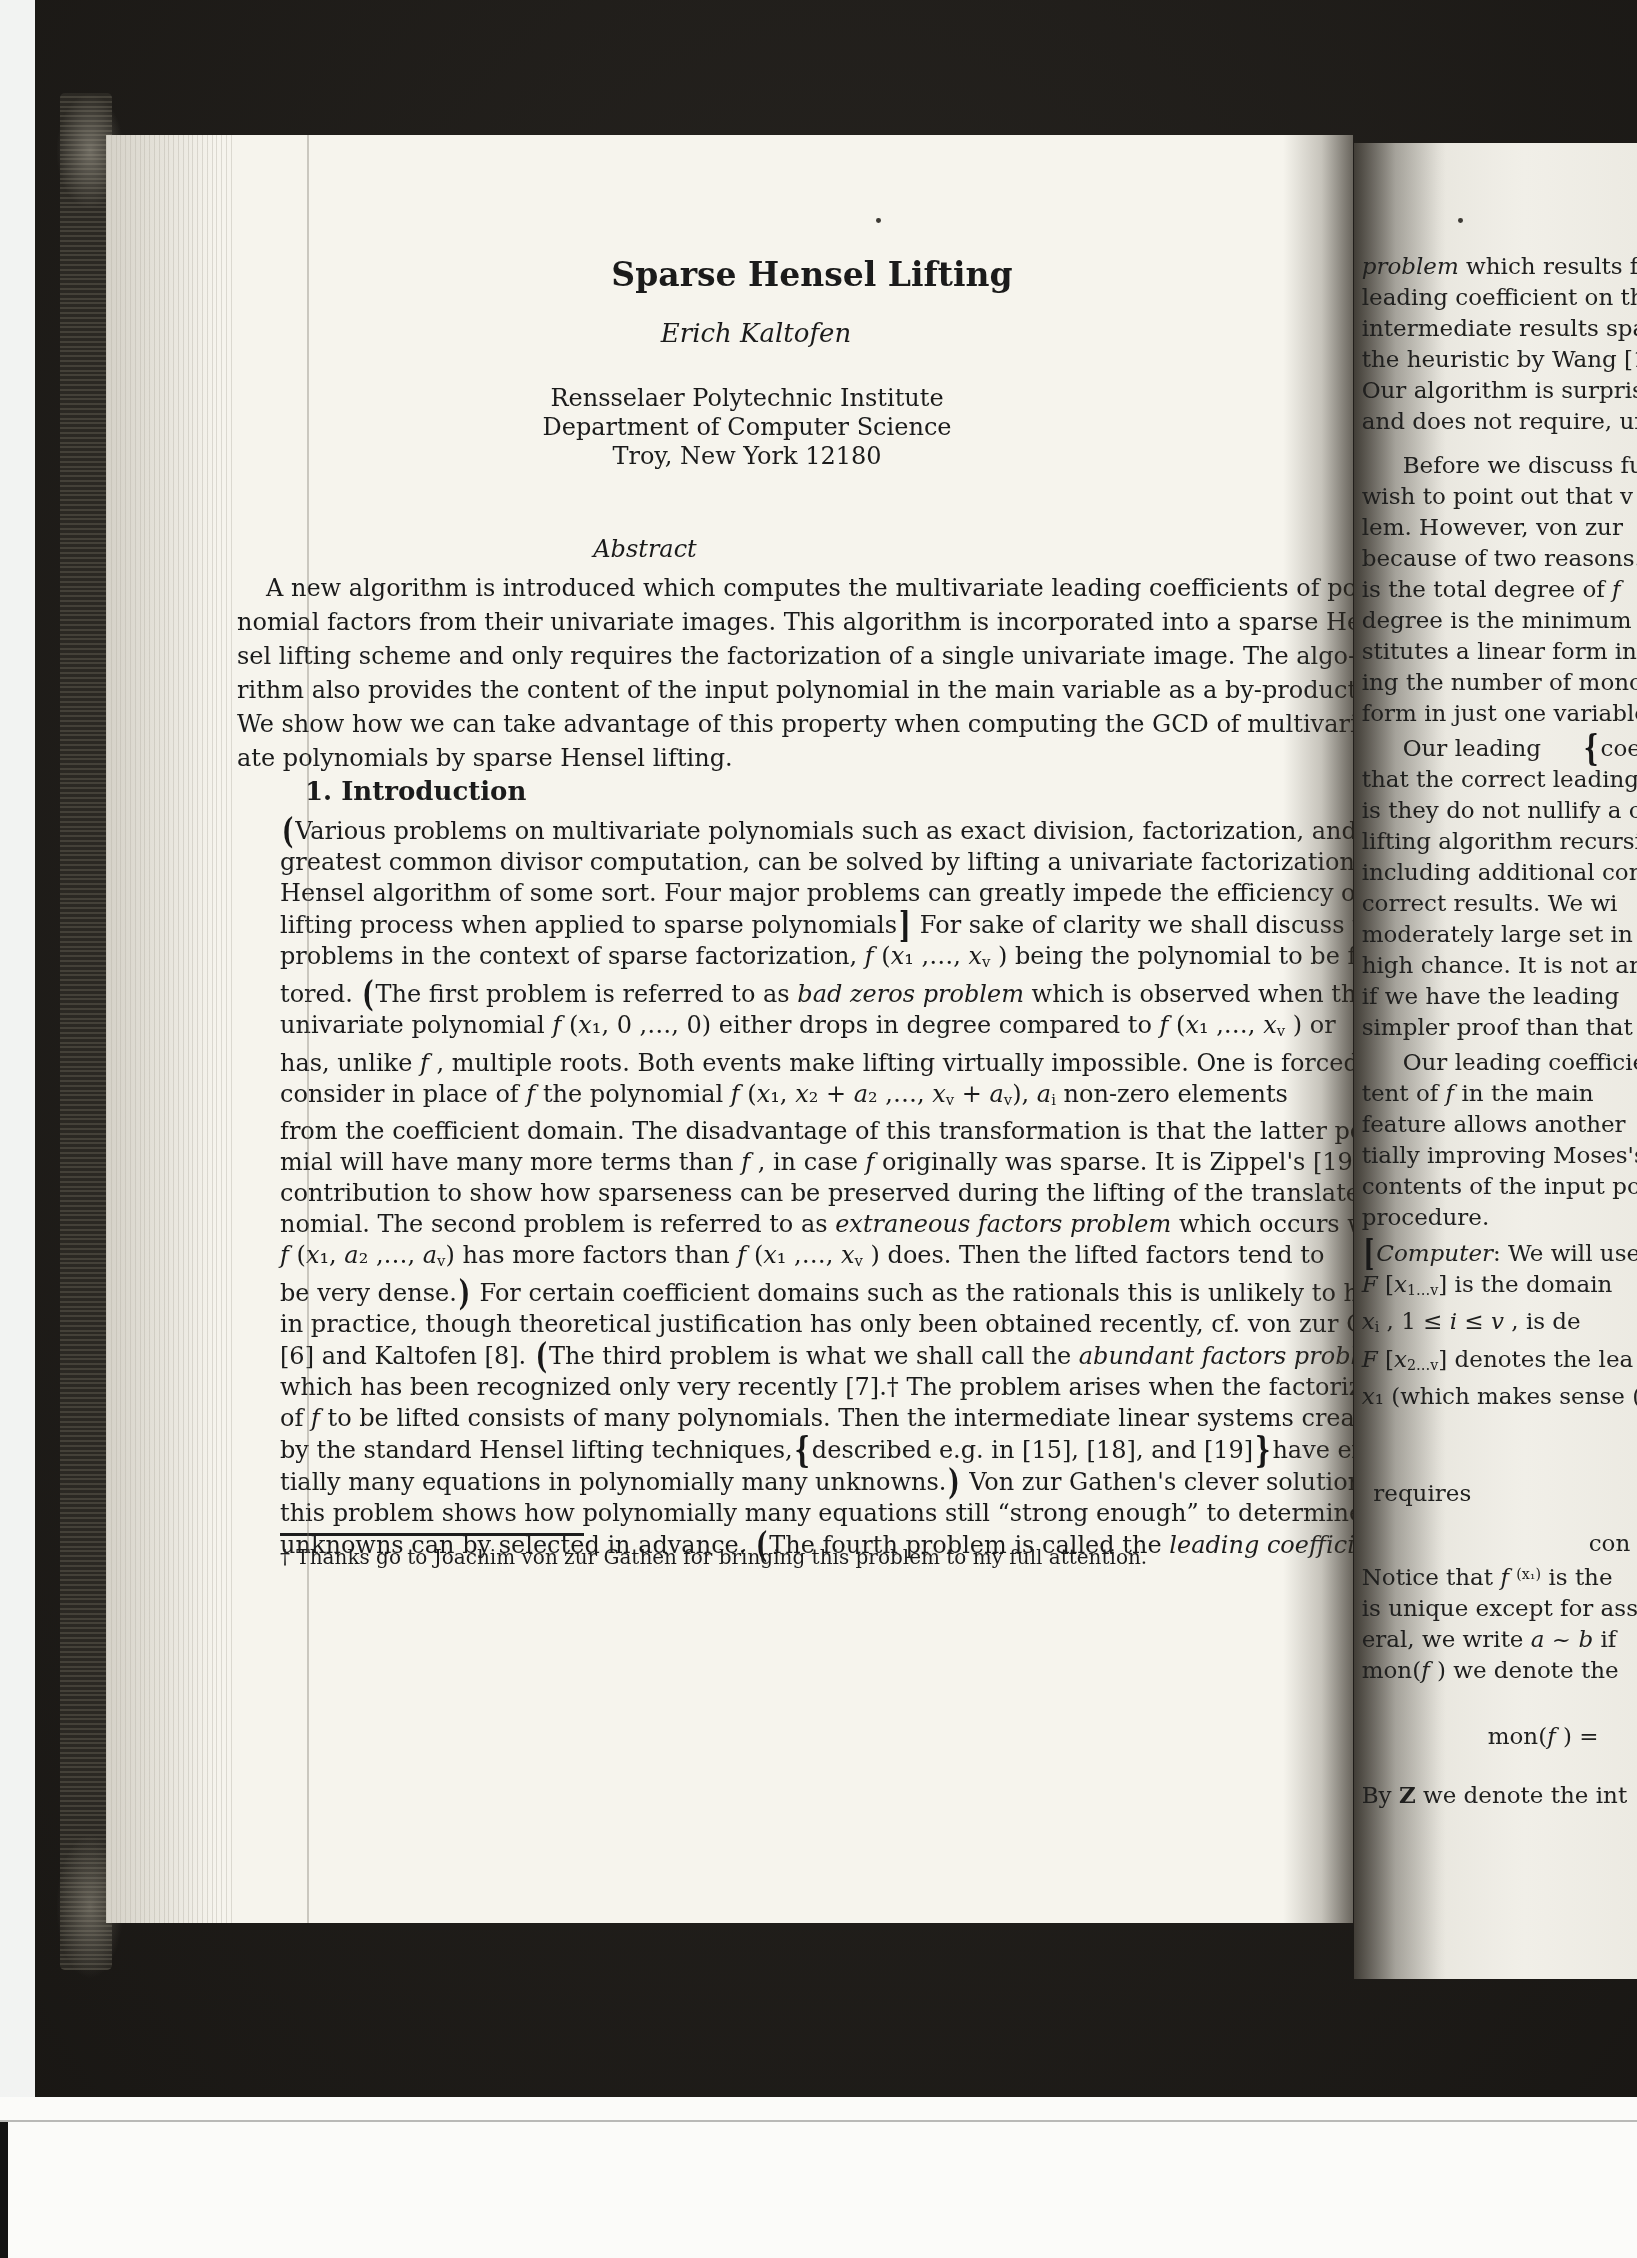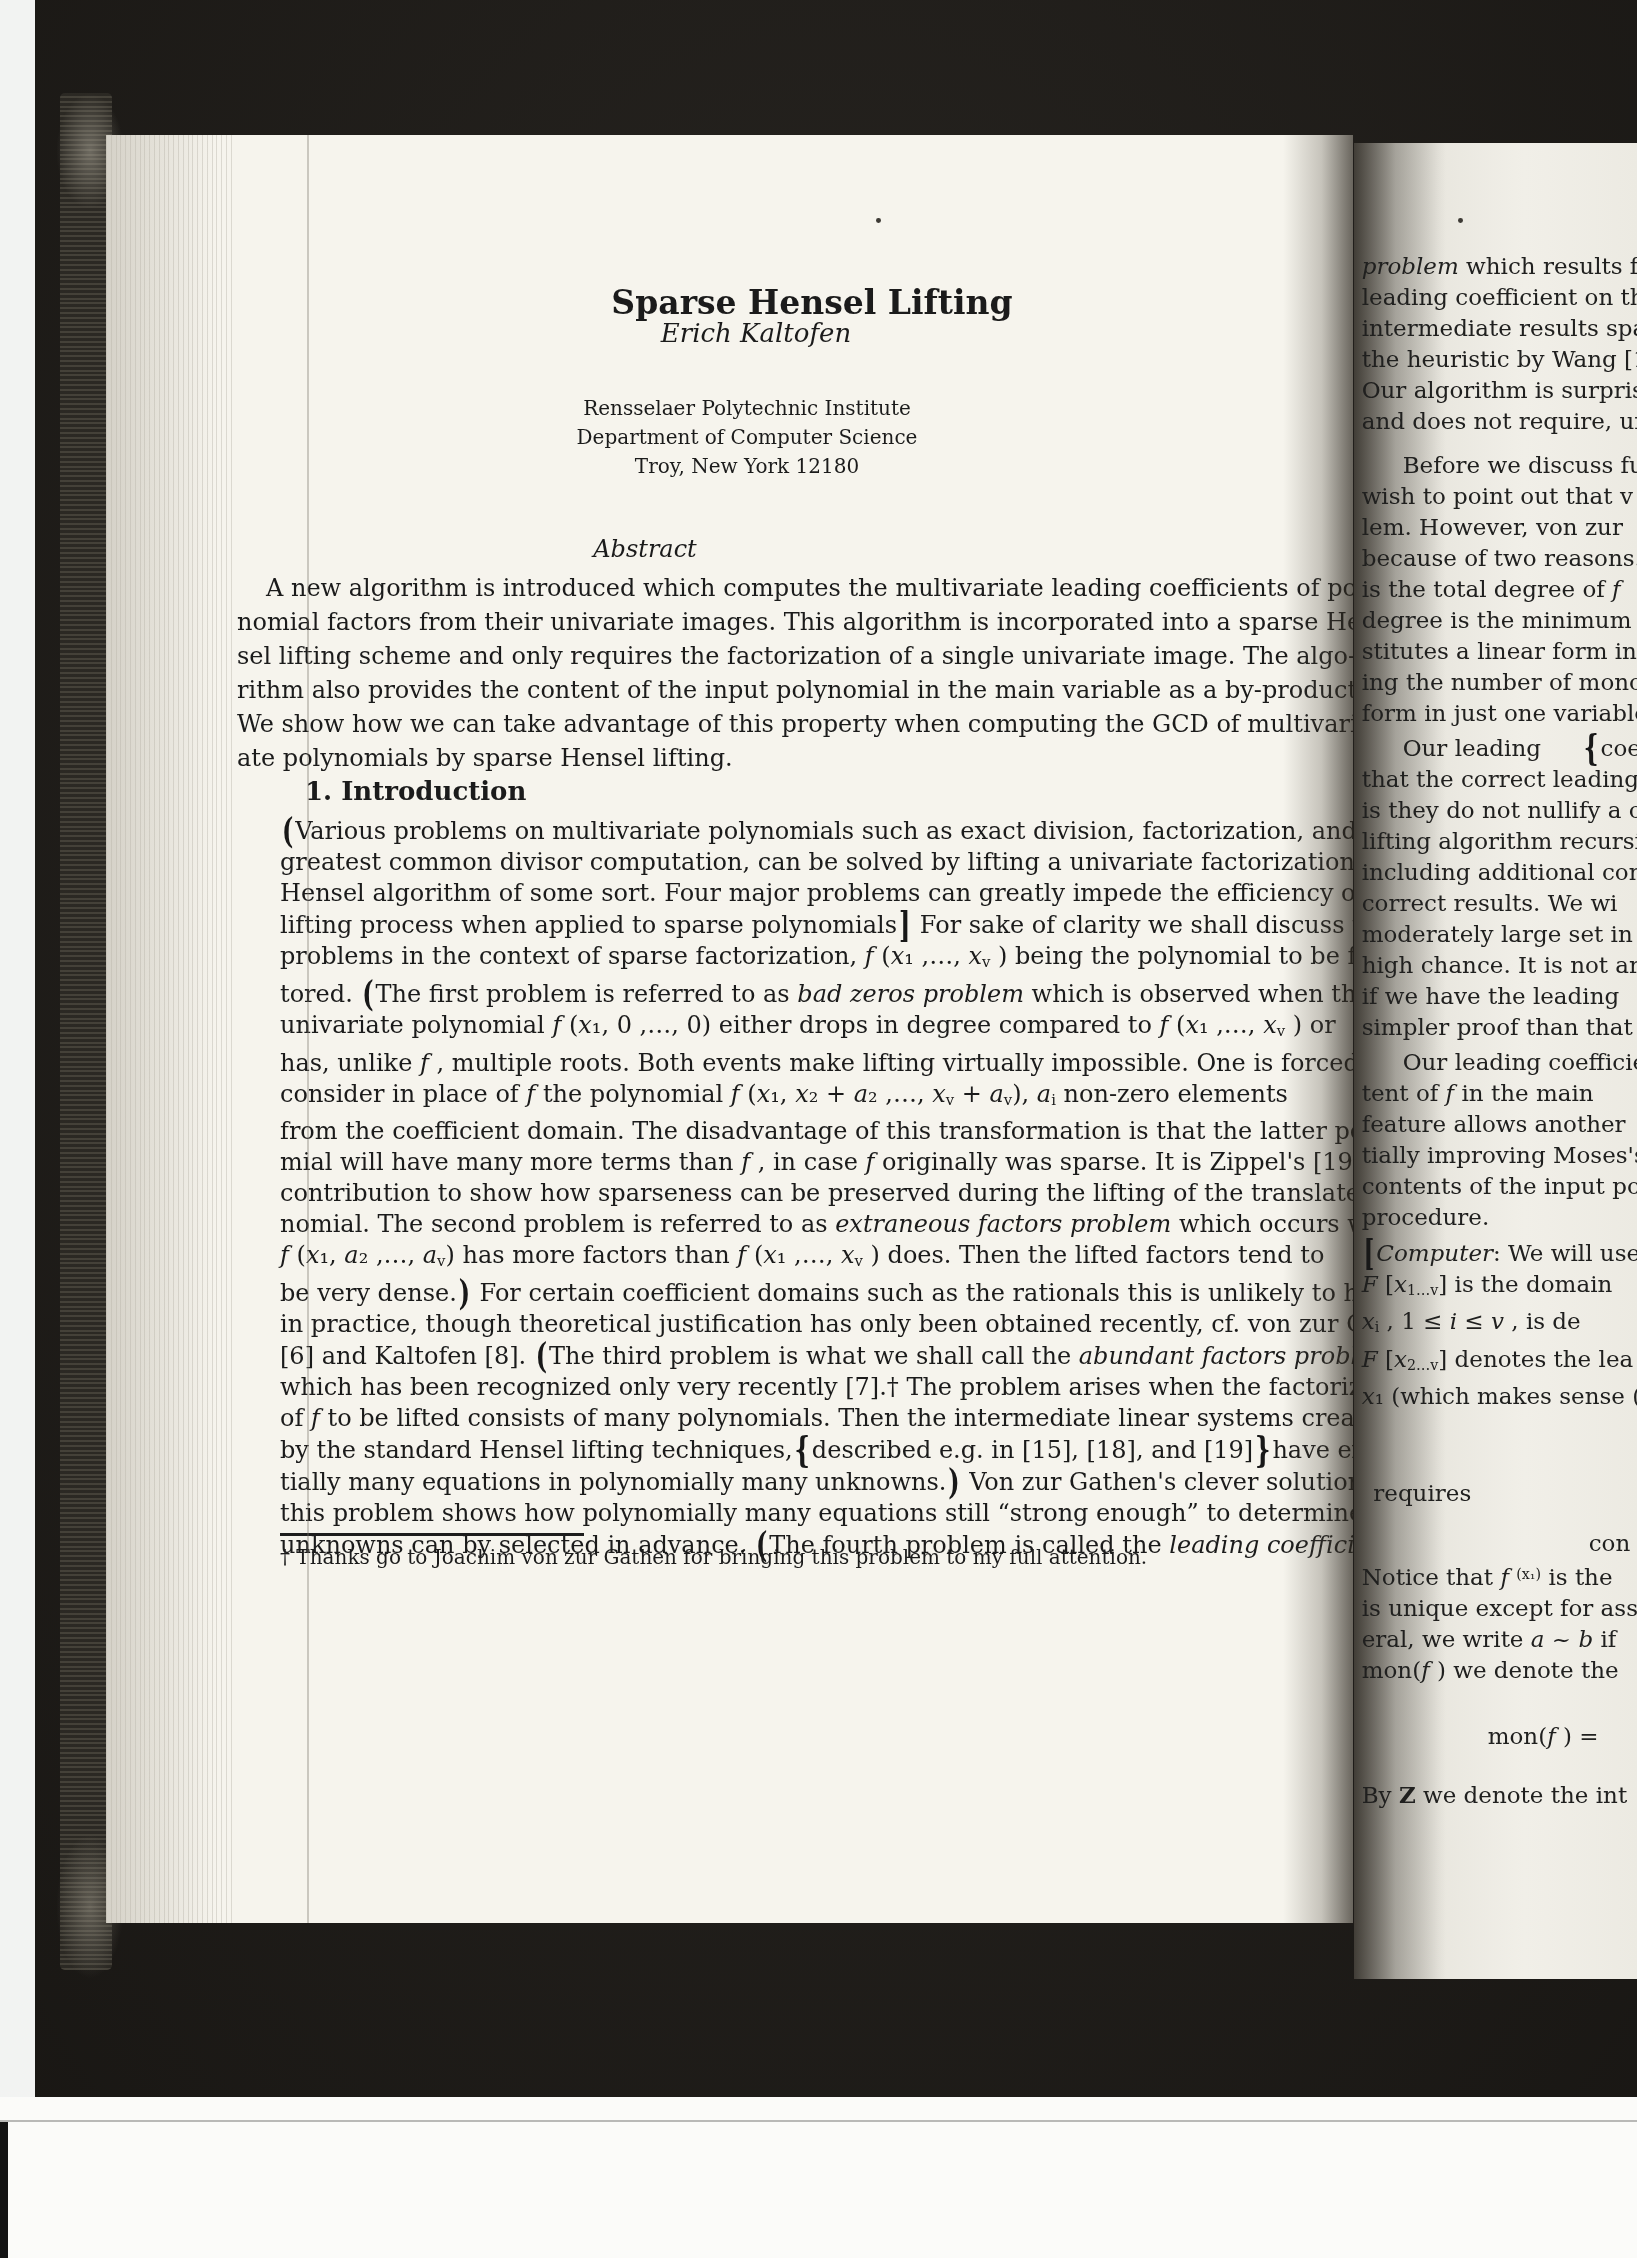--- a/index.html
+++ b/index.html
@@ -36,21 +36,21 @@
 
   
   .page-right{left:1354px;top:143px;width:284px;height:1836px;overflow:hidden;
     background:linear-gradient(to right, #b9b6ad, #e9e7df 30%, #f1efe8 60%, #eceae2);}
   .page-right::before{content:"";position:absolute;left:0;top:0;width:92px;height:100%;
     background:linear-gradient(to right, rgba(35,31,25,0.8), rgba(35,31,25,0.25) 45%, rgba(0,0,0,0));}
 
   
   .title{font-size:33px;font-weight:bold;white-space:nowrap;transform:translateX(-50%);}
   .author{font-size:26px;font-style:italic;white-space:nowrap;transform:translateX(-50%);}
-  .affil{font-size:20px;line-height:29px;text-align:center;transform:translateX(-50%);white-space:nowrap;margin-top:10px;}
+  .affil{font-size:24px;line-height:29px;text-align:center;transform:translateX(-50%);white-space:nowrap;}
   .abs-head{font-size:24px;font-style:italic;transform:translateX(-50%);}
   .textblock{font-size:24px;line-height:34px;white-space:nowrap;}
   .bodyblock{font-size:24px;line-height:31px;white-space:nowrap;}
   .sec-head{font-size:26px;font-weight:bold;white-space:nowrap;}
   .fn-rule{width:304px;height:2.9px;background:#1d1d1d;}
   .footnote{font-size:20px;white-space:nowrap;}
 
   .rp-text{font-size:23px;line-height:31px;white-space:nowrap;width:406px;color:#20201f;}
 
   .line{white-space:nowrap;}
@@ -80,21 +80,21 @@
 <div id="canvas">
 
   <div class="abs bg-texture"></div>
   <div class="abs left-strip"></div>
 
   <div class="abs spine"></div>
   <div class="abs spine-fray-top"></div>
   <div class="abs spine-fray-bottom"></div>
 
   <div class="abs page-left">
-    <div class="abs title" style="left:706px;top:120px;margin-top:28px;">Sparse Hensel Lifting</div>
+    <div class="abs title" style="left:706px;top:120px;">Sparse Hensel Lifting</div>
     <div class="abs author" style="left:650px;top:183px;text-align:right;">Erich Kaltofen</div>
     <div class="abs affil" style="left:641px;top:249px;">
         <div class="line">Rensselaer Polytechnic Institute</div>
         <div class="line">Department of Computer Science</div>
         <div class="line">Troy, New York 12180</div>
       </div>
 
     <div class="abs abs-head" style="left:539px;top:400px;">Abstract</div>
     <div class="abs textblock" style="left:131px;top:436px;">
         <div class="line ind">A new algorithm is introduced which computes the multivariate leading coefficients of poly-</div>

